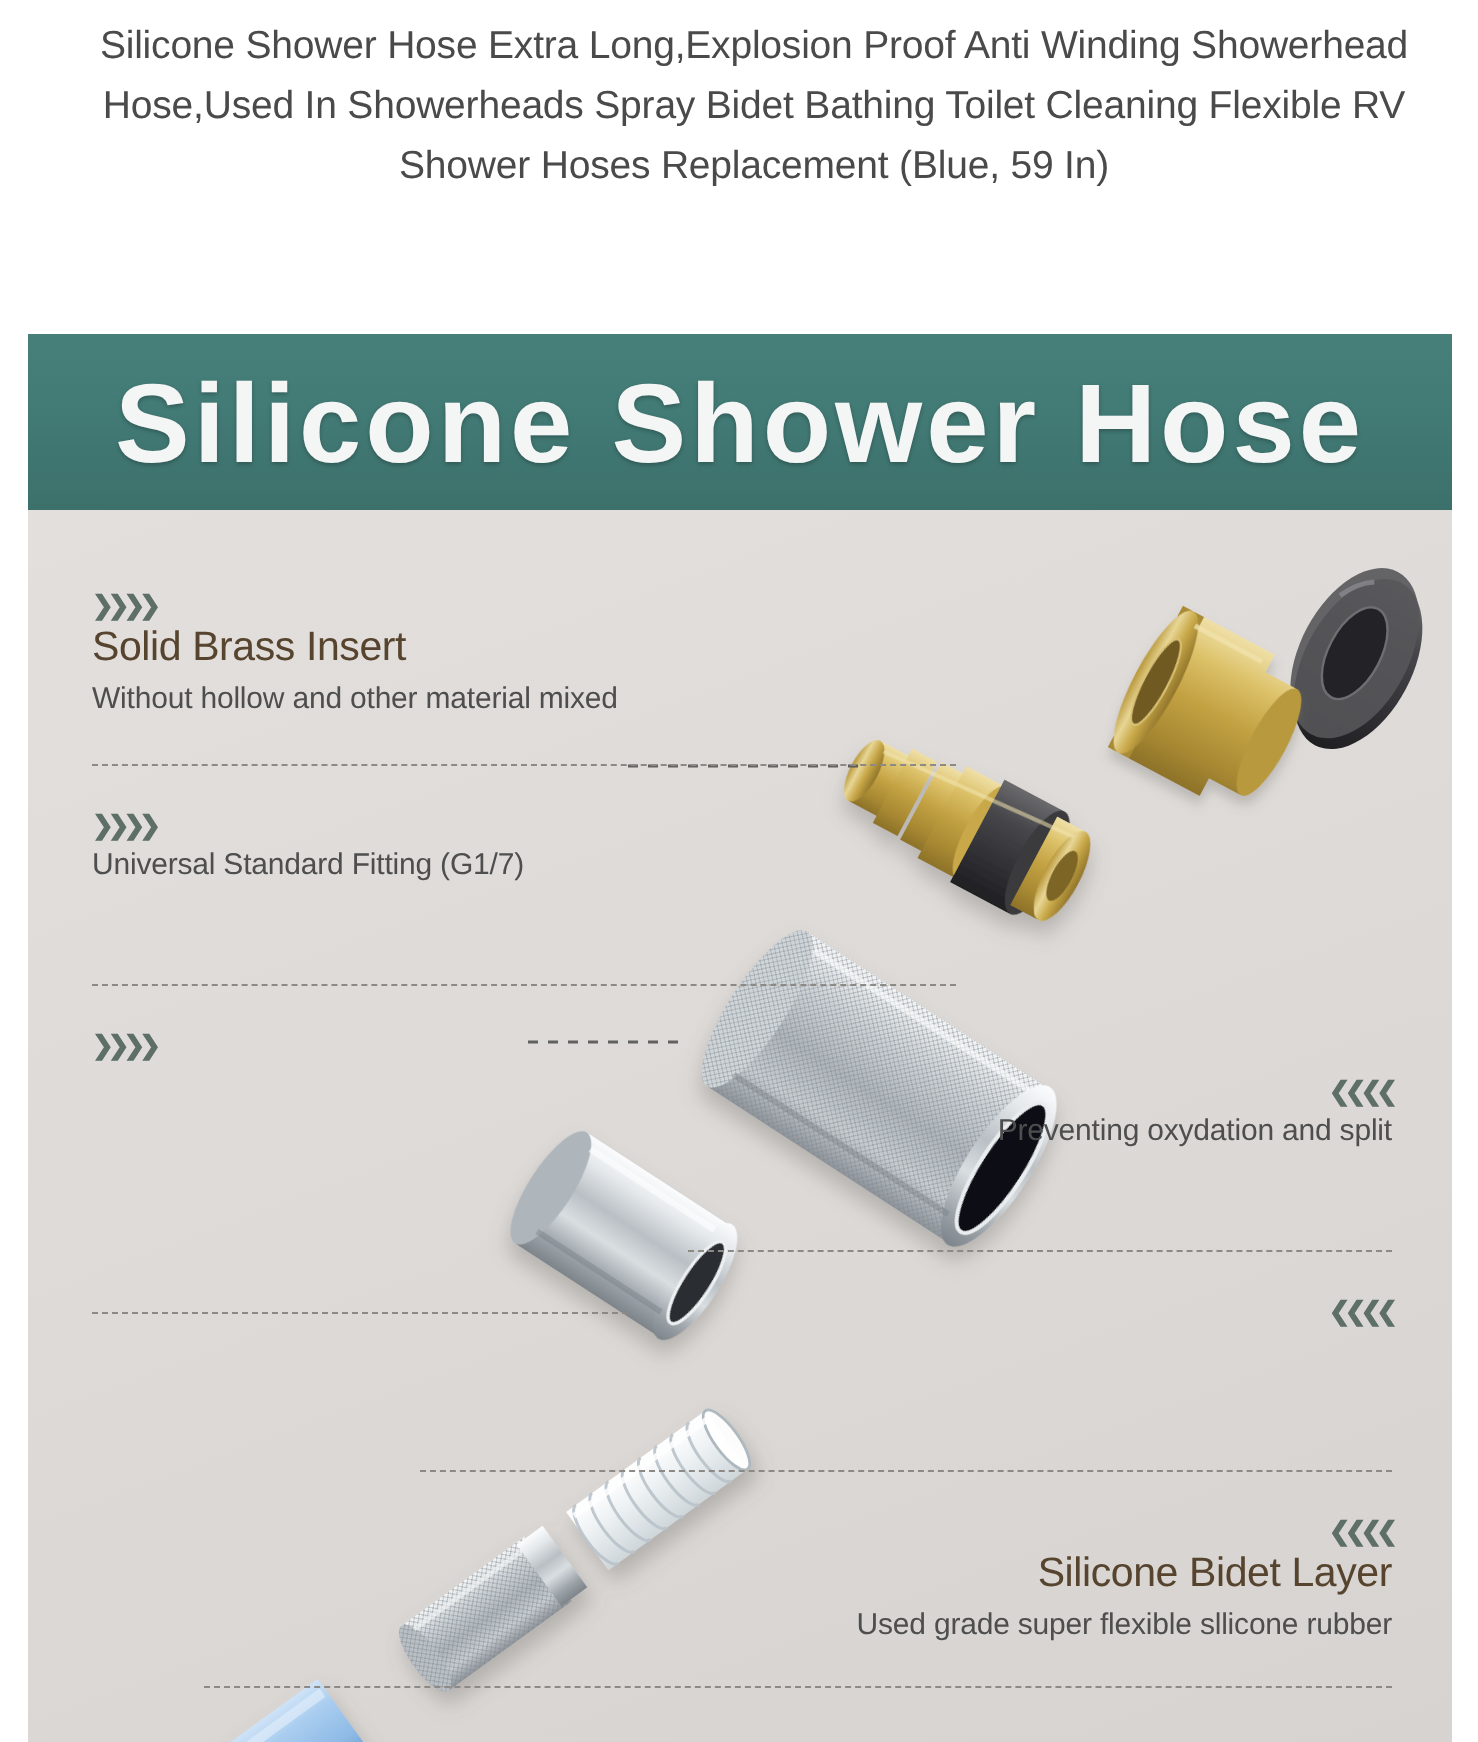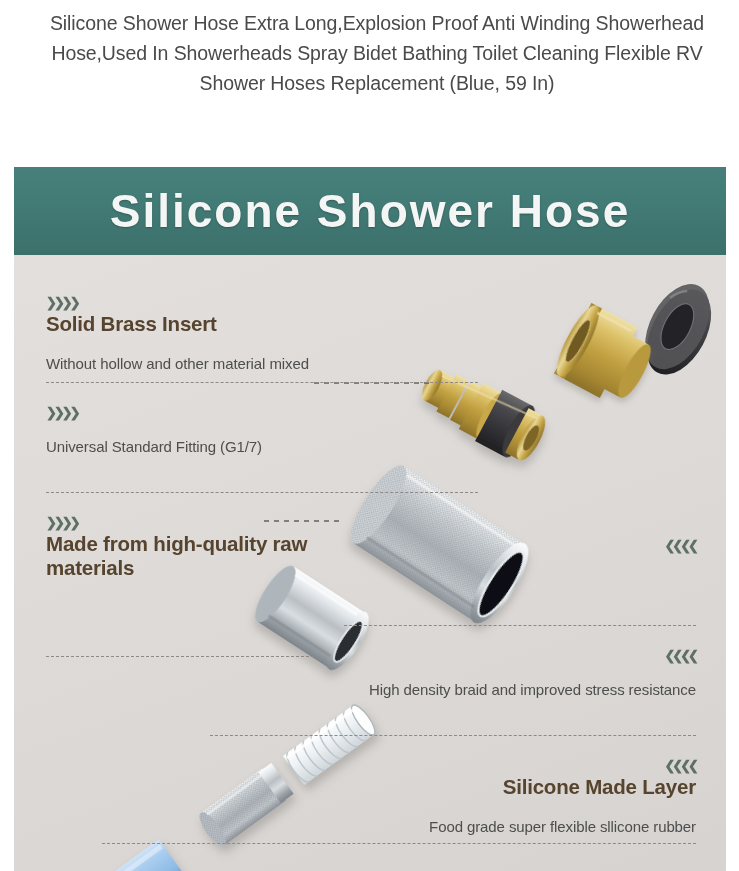--- a/index.html
+++ b/index.html
@@ -51,21 +51,21 @@
   #banner-title {
     position: absolute;
     left: 0;
     top: 0;
     width: 712px;
     height: 88px;
     display: flex;
     align-items: center;
     justify-content: center;
     color: #f4f6f5;
-    font-size: 46px;
+    font-size: 56px;
     font-weight: bold;
     letter-spacing: 2px;
     text-shadow: 0 1px 2px rgba(0,0,0,.25);
     border-radius: 22px;
   }
 
   
   #panel-body {
     position: absolute;
     left: 0;
@@ -92,30 +92,30 @@
     color: #5d6f67;
     letter-spacing: -3px;
     margin-bottom: 3px;
   }
   .feature.right .chev { letter-spacing: -3px; }
 
   .f-title {
     display: block;
     color: #57442f;
     font-size: 20.5px;
-    font-weight: bold;
+    font-weight: normal;
     line-height: 24px;
     letter-spacing: -0.2px;
   }
   .f-sub {
     display: block;
     color: #4e4e4e;
     font-size: 15px;
     line-height: 20px;
-    margin-top: 18px;
+    margin-top: 4px;
     letter-spacing: -0.1px;
   }
   .f-rule {
     position: absolute;
     border-top: 1px dashed #8d8a86;
     height: 0;
     z-index: 6;
   }
 
   
@@ -304,35 +304,34 @@
   <div class="f-rule" style="left:32px; top:215px; width:432px;"></div>
 
   <div class="feature left" style="left:32px; top:239px; width:330px;">
     <span class="chev">❯❯❯❯</span>
     <span class="f-sub">Universal Standard Fitting (G1/7)</span>
   </div>
   <div class="f-rule" style="left:32px; top:325px; width:432px;"></div>
 
   <div class="feature left" style="left:32px; top:349px; width:262px;">
     <span class="chev">❯❯❯❯</span>
-    <span class="f-title">Made from high-quality raw materials</span>
   </div>
   <div class="f-rule" style="left:32px; top:489px; width:268px;"></div>
 
   <div class="feature right" style="right:30px; top:372px; width:380px;">
     <span class="chev">❮❮❮❮</span>
+    <span class="f-sub">Preventing oxydation and split</span>
   </div>
   <div class="f-rule" style="left:330px; top:458px; width:352px;"></div>
 
   <div class="feature right" style="right:30px; top:482px; width:420px;">
     <span class="chev">❮❮❮❮</span>
-    <span class="f-sub">High density braid and improved stress resistance</span>
   </div>
   <div class="f-rule" style="left:196px; top:568px; width:486px;"></div>
 
   <div class="feature right" style="right:30px; top:592px; width:420px;">
     <span class="chev">❮❮❮❮</span>
-    <span class="f-title">Silicone Made Layer</span>
-    <span class="f-sub">Food grade super flexible sllicone rubber</span>
+    <span class="f-title">Silicone Bidet Layer</span>
+    <span class="f-sub">Used grade super flexible sllicone rubber</span>
   </div>
   <div class="f-rule" style="left:88px; top:676px; width:594px;"></div>
 
 </div>
 
 </body></html>

